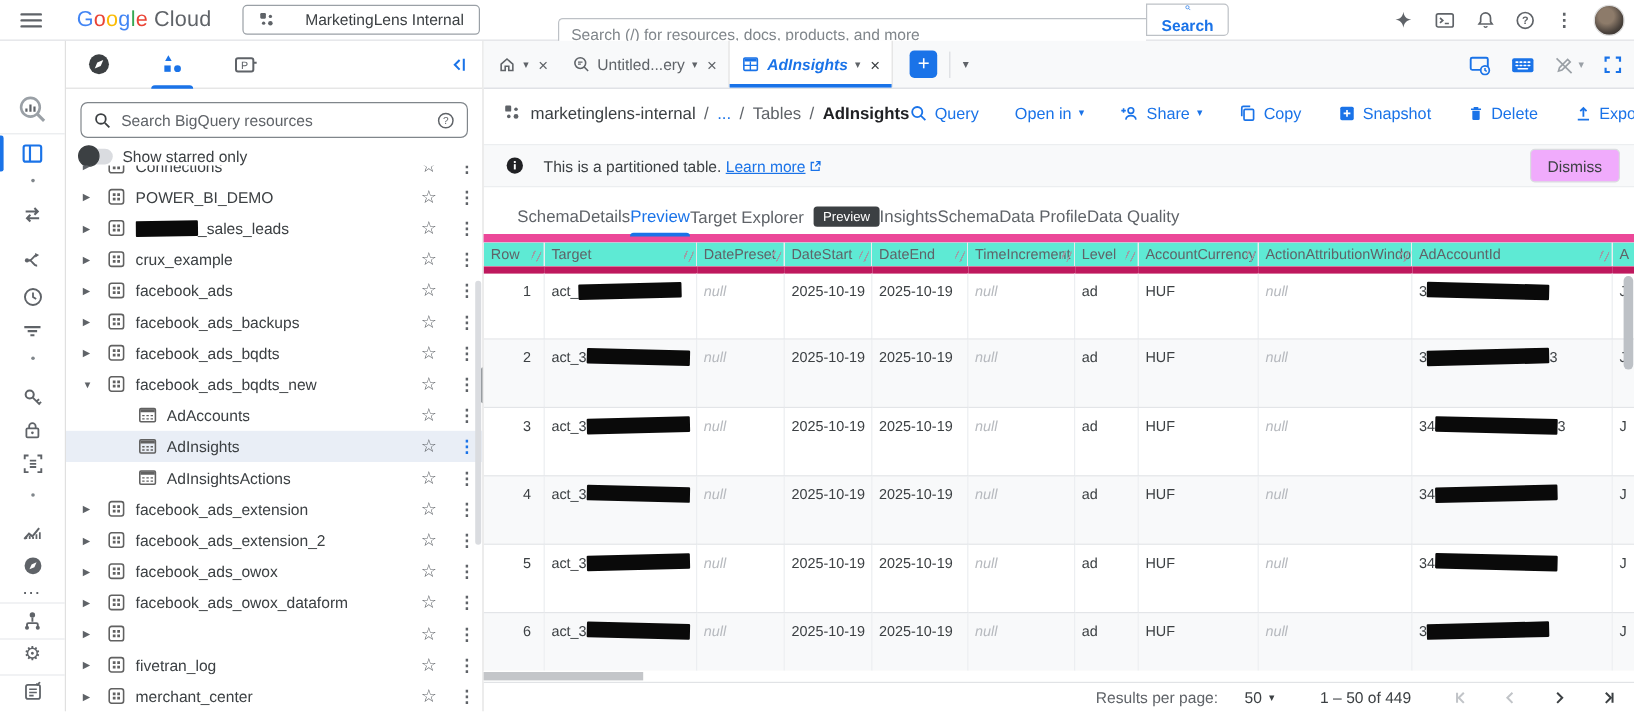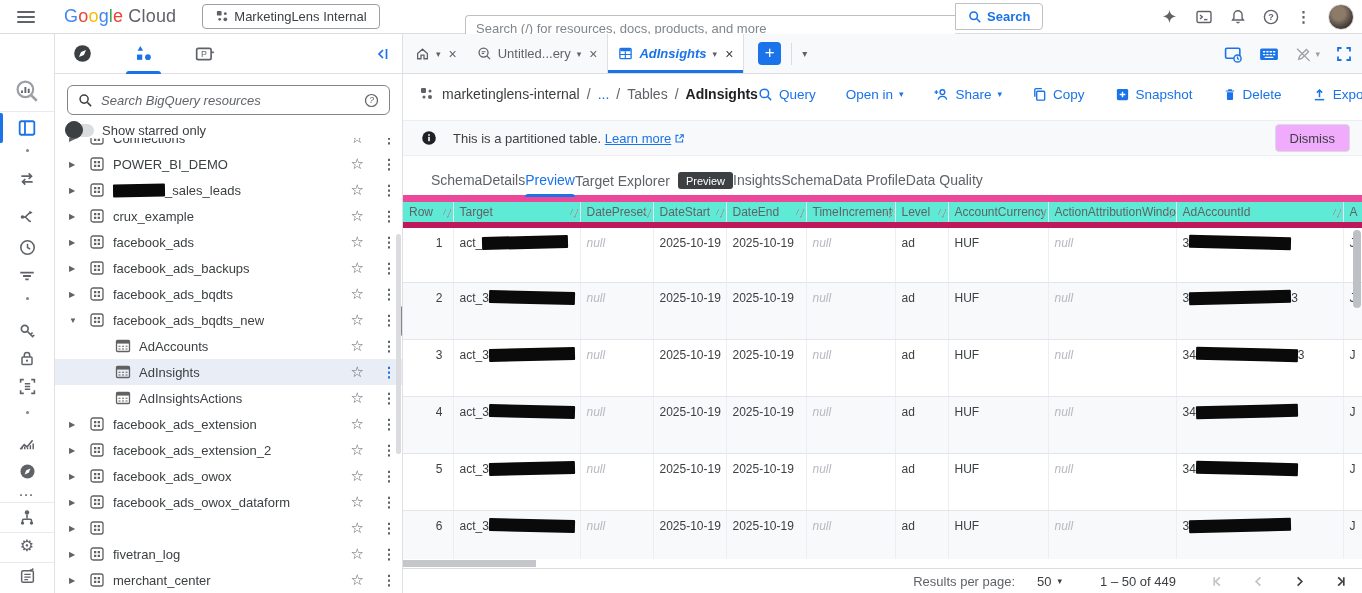--- a/index.html
+++ b/index.html
@@ -8,45 +8,45 @@
   svg { display:block; }
 
   
   .topbar { height:34px; display:flex; align-items:center; border-bottom:1px solid #dadce0; position:relative; background:#fff; }
   .menu-btn { width:52px; display:flex; justify-content:center; cursor:pointer; }
   .hamburger { width:18px; }
   .hamburger div { height:2px; background:#5f6368; margin:3px 0; border-radius:1px; }
   .logo { display:flex; align-items:baseline; font-size:18px; margin-left:12px; letter-spacing:.2px; }
   .logo b { font-weight:500; }
   .logo .cloud { color:#5f6368; margin-left:5px; font-weight:400; }
-  .proj-btn { margin-left:26px; display:flex; align-items:center; gap:4px; border:1px solid #9aa0a6; border-radius:4px; height:25px; padding:0 12px; font-size:13px; color:#3c4043; background:#fff; cursor:pointer; }
+  .proj-btn { margin-left:26px; display:flex; align-items:center; gap:24px; border:1px solid #9aa0a6; border-radius:4px; height:25px; padding:0 12px; font-size:13px; color:#3c4043; background:#fff; cursor:pointer; }
   .searchwrap { position:absolute; left:465px; top:3px; display:flex; }
   .searchbox { width:490px; height:27px; border:1px solid #bdc1c6; border-right:none; border-radius:4px 0 0 4px; display:flex; align-items:center; padding:0 10px; gap:8px; color:#80868b; font-size:13px; background:#fff;margin-top:12px; }
-  .searchbtn { height:27px; border:1px solid #bdc1c6; border-radius:0 4px 4px 0; background:#fff; display:flex; align-items:center; gap:5px; padding:0 12px; color:#1a73e8; font-size:13px; font-weight:700; cursor:pointer; }
+  .searchbtn { height:27px; border:1px solid #bdc1c6; border-radius:0 4px 4px 0; background:#fff; display:flex; align-items:center; gap:5px; padding:0 12px; color:#1a73e8; font-size:13px; font-weight:700; cursor:pointer;flex-direction:column; }
   .top-icons { position:absolute; right:8px; top:0; height:34px; display:flex; align-items:center; gap:17px; color:#5f6368; }
   .avatar { width:26px; height:26px; border-radius:50%; background:radial-gradient(circle at 40% 35%, #8d7b6a 0 30%, #4a423c 65%, #26221f); border:1px solid #ddd; }
 
   .body { display:flex; height:559px; }
 
   
   .rail { width:55px; border-right:1px solid #e0e0e0; position:relative; background:#fff; flex:none; }
   .rail .ric { position:absolute; left:0; width:54px; display:flex; justify-content:center; color:#5f6368; cursor:pointer; }
   .rail .dot { width:3px; height:3px; background:#80868b; border-radius:50%; }
   .rail hr { position:absolute; left:0; width:54px; border:none; border-top:1px solid #e8eaed; }
   .rail .active-ind { position:absolute; left:0; width:3px; height:30px; background:#1a73e8; border-radius:0 2px 2px 0; }
   .railtxt { font-size:16px; line-height:16px; }
 
   
   .explorer { width:348px; border-right:1px solid #e0e0e0; position:relative; background:#fff; flex:none; overflow:hidden; }
   .exp-head { height:40px; border-bottom:1px solid #e0e0e0; display:flex; align-items:center; padding:0 12px; gap:30px; position:relative; }
   .exp-tab { color:#3c4043; height:40px; display:flex; align-items:center; padding:0 6px; position:relative; cursor:pointer; }
   .exp-tab.active { color:#1a73e8; }
   .exp-tab.active::after { content:""; position:absolute; left:-2px; right:-2px; bottom:0; height:3px; background:#1a73e8; border-radius:3px 3px 0 0; }
   .exp-collapse { margin-left:auto; color:#1a73e8; cursor:pointer; }
-  .exp-search { margin:11px 12px 0; height:30px; border:1px solid #80868b; border-radius:6px; display:flex; align-items:center; padding:0 10px; gap:8px; color:#5f6368; font-size:13px;font-style:italic; }
+  .exp-search { margin:11px 12px 0; height:30px; border:1px solid #80868b; border-radius:6px; display:flex; align-items:center; padding:0 10px; gap:8px; color:#5f6368; font-size:13px; }
   .exp-search .ph { color:#5f6368; flex:1; }
   .starred { display:flex; align-items:center; gap:8px; margin:8px 12px 2px; font-size:13px; color:#3c4043; }
   .switch { width:27px; height:13px; background:#dadce0; border-radius:7px; position:relative; cursor:pointer; }
   .switch .knob { position:absolute; left:-2px; top:-3px; width:18px; height:18px; border-radius:50%; background:#3c4043; border:1px solid #3c4043; }
   .tree { position:absolute; top:104px; bottom:0; left:0; right:0; overflow:hidden; }
   .titem { height:26px; display:flex; align-items:center; padding:0 10px 0 14px; font-size:13px; color:#3c4043; cursor:pointer; position:relative; }
   .titem.clip-top { margin-top:-13px; }
   .titem.selected { background:#e9eef6; }
   .titem .exp { width:16px; font-size:8px; color:#5f6368; flex:none; }
   .titem .ticn { width:16px; margin:0 8px 0 4px; color:#616161; flex:none; }

